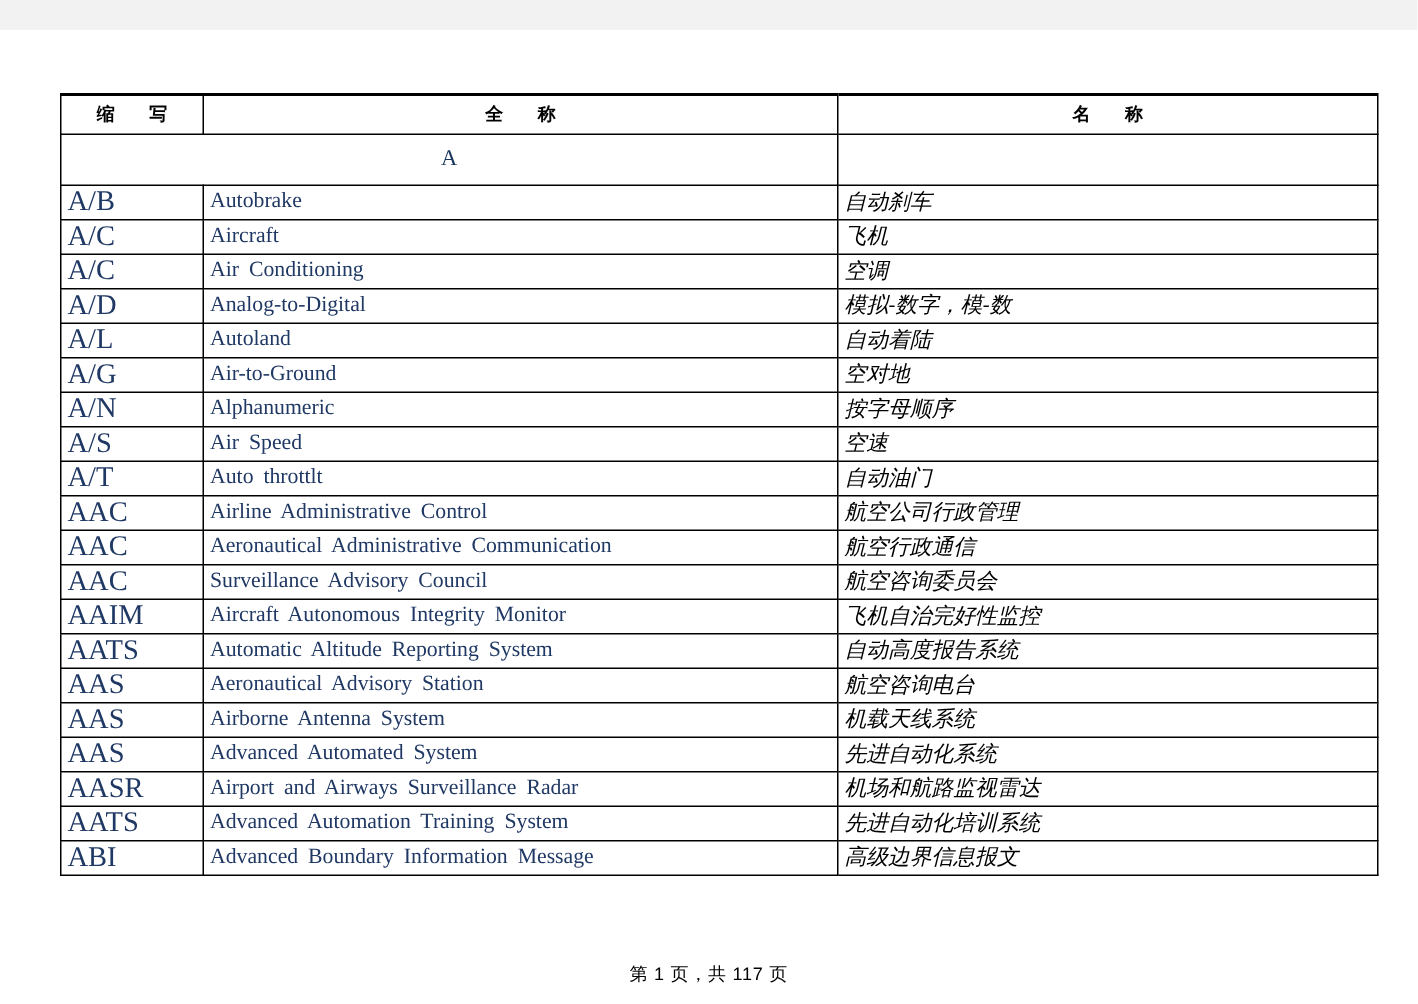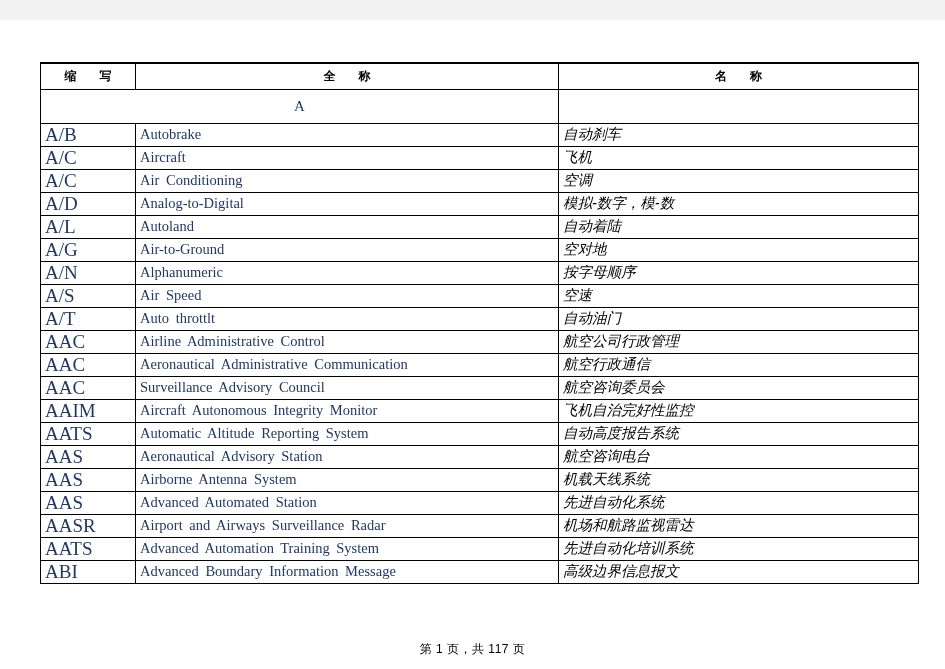--- a/index.html
+++ b/index.html
@@ -211,21 +211,21 @@
             <td class="full">Aeronautical  Advisory  Station</td>
             <td class="name">航空咨询电台</td>
           </tr>
           <tr class="data">
             <td class="abbr">AAS</td>
             <td class="full">Airborne  Antenna  System</td>
             <td class="name">机载天线系统</td>
           </tr>
           <tr class="data">
             <td class="abbr">AAS</td>
-            <td class="full">Advanced  Automated  Station</td>
+            <td class="full">Advanced  Automated  System</td>
             <td class="name">先进自动化系统</td>
           </tr>
           <tr class="data">
             <td class="abbr">AASR</td>
             <td class="full">Airport  and  Airways  Surveillance  Radar</td>
             <td class="name">机场和航路监视雷达</td>
           </tr>
           <tr class="data">
             <td class="abbr">AATS</td>
             <td class="full">Advanced  Automation  Training  System</td>

